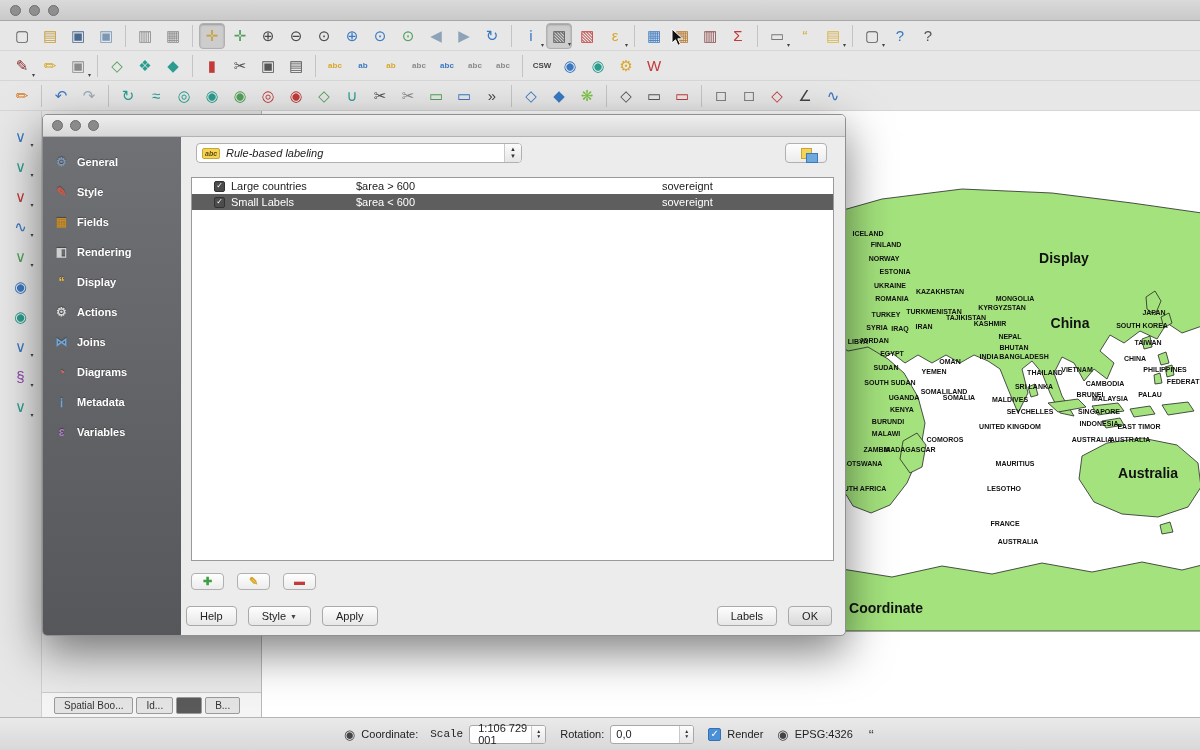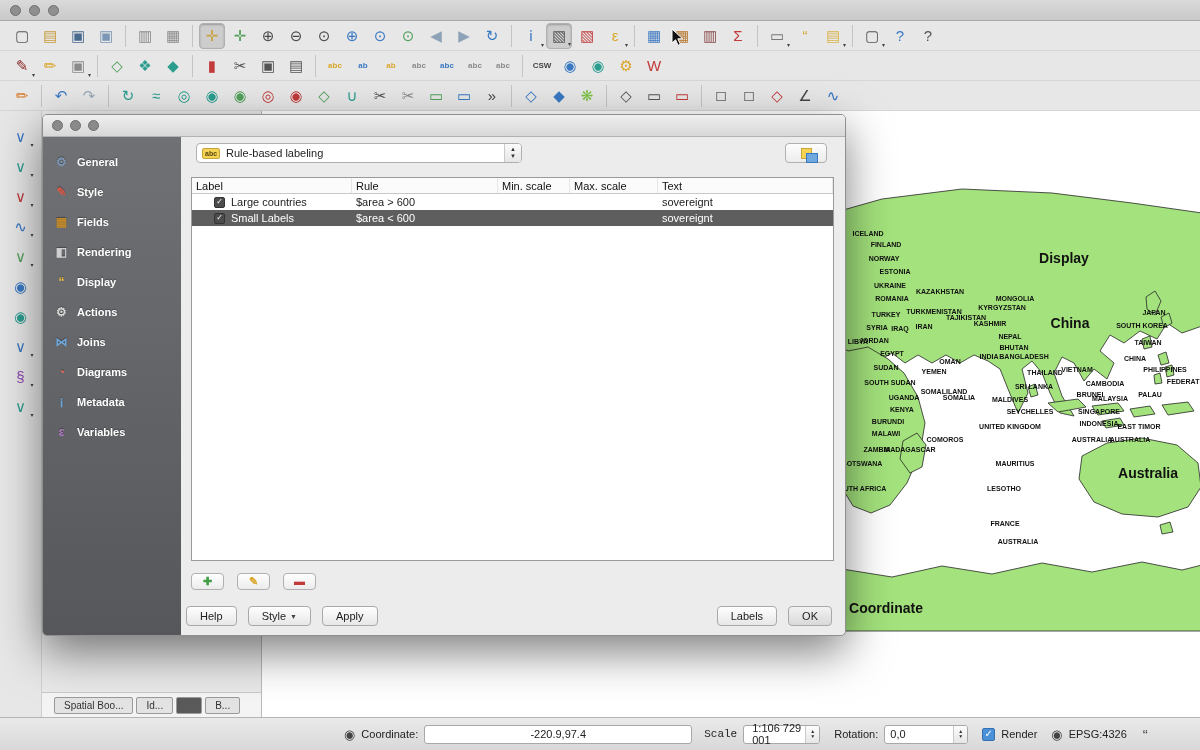--- a/index.html
+++ b/index.html
@@ -52,21 +52,21 @@
 .dlg-dot{width:11px;height:11px;border-radius:50%;background:#8a8a8a;border:1px solid #6d6d6d;}
 .dlg-title{position:absolute;left:0;right:0;text-align:center;font-size:11px;color:#333;}
 .dlg-title .ticon{color:#d9a62a;font-size:10px;margin-right:4px;}
 .dlg-body{display:flex;height:499px;}
 .dlg-sidebar{width:138px;background:linear-gradient(#707174,#56575a);padding-top:10px;flex:none;}
 .side-item{height:30px;display:flex;align-items:center;gap:7px;padding-left:10px;color:#fff;font-weight:bold;font-size:11px;text-shadow:0 -1px 1px rgba(0,0,0,.35);}
 .side-item.selected{background:#424346;box-shadow:inset 0 2px 4px rgba(0,0,0,.45);}
 .side-icon{width:17px;text-align:center;font-size:12px;flex:none;}
 .abc-badge{background:#f5d354;border:1px solid #c8a53a;border-radius:2px;color:#5a4a10;font-size:7px;font-weight:bold;padding:1px 2px;line-height:1;width:auto;}
 .dlg-content{flex:1;position:relative;}
-.dropdown{position:absolute;left:15px;top:6px;width:326px;height:20px;background:#fff;border:1px solid #b0b0b0;border-radius:4px;display:flex;align-items:center;padding-left:5px;gap:6px;font-size:11px;color:#222;}
+.dropdown{position:absolute;left:15px;top:6px;width:326px;height:20px;background:#fff;border:1px solid #b0b0b0;border-radius:4px;display:flex;align-items:center;padding-left:5px;gap:6px;font-size:11px;color:#222;font-style:italic;}
 .dd-stepper{margin-left:auto;width:17px;height:18px;border-left:1px solid #c9c9c9;display:flex;flex-direction:column;align-items:center;justify-content:center;font-size:6px;color:#333;background:linear-gradient(#fbfbfb,#e6e6e6);border-radius:0 3px 3px 0;line-height:1.1;}
 .rules-btn{position:absolute;right:18px;top:6px;width:42px;height:20px;background:linear-gradient(#fdfdfd,#ececec);border:1px solid #b0b0b0;border-radius:4px;display:flex;align-items:center;justify-content:center;}
 .rules-icon{width:11px;height:11px;background:#f5d354;border:1px solid #c8a53a;position:relative;}
 .rules-icon:after{content:"";position:absolute;left:4px;top:4px;width:10px;height:8px;background:#6fa8dc;border:1px solid #3a78c2;}
 .rule-table{position:absolute;left:10px;top:40px;width:643px;height:384px;background:#fff;border:1px solid #9a9a9a;font-size:11px;}
 .rt-header{display:grid;grid-template-columns:160px 146px 72px 88px 1fr;height:16px;border-bottom:1px solid #c9c9c9;align-items:stretch;background:#fbfbfb;}
 .rt-header .hcell{padding-left:4px;border-right:1px solid #e6e6e6;display:flex;align-items:center;color:#111;}
 .rt-row{display:grid;grid-template-columns:160px 146px 72px 88px 1fr;height:16px;align-items:center;}
 .rt-row.selected{background:#5e5e5e;color:#fff;}
 .rt-cell{padding-left:4px;overflow:hidden;white-space:nowrap;}
@@ -504,23 +504,20 @@
         <div class="map-label-small" style="left: 742px; top: 377px;">LESOTHO</div>
         <div class="map-label-small" style="left: 743px; top: 412px;">FRANCE</div>
         <div class="map-label-small" style="left: 756px; top: 430px;">AUSTRALIA</div>
       </div>
   </div>
 </div>
 
 <div class="statusbar">
   <span class="sb-icon">◉</span>
   <span>Coordinate:</span>
-  <div class="sb-field sb-coord">
-    <span>-220.9,97.4</span>
-  </div>
   <span style="margin-left:6px;font-family:Liberation Mono, monospace;">Scale</span>
   <div class="sb-field sb-combo">
     <span>1:106 729 001</span>
     <span class="sb-stepper">▲<br>▼</span>
   </div>
   <span style="margin-left:8px;">Rotation:</span>
   <div class="sb-field sb-spin">
     <span>0,0</span>
     <span class="sb-stepper">▲<br>▼</span>
   </div>
@@ -585,27 +582,20 @@
     <div class="dlg-content">
       <div class="dropdown">
         <span class="abc-badge">abc</span>
         <span>Rule-based labeling</span>
         <span class="dd-stepper">▲<br>▼</span>
       </div>
       <div class="rules-btn">
         <span class="rules-icon"></span>
       </div>
       <div class="rule-table">
-        <div class="rt-header" id="rtHeader">
-            <span class="hcell">Label</span>
-            <span class="hcell">Rule</span>
-            <span class="hcell">Min. scale</span>
-            <span class="hcell">Max. scale</span>
-            <span class="hcell">Text</span>
-          </div>
         <div id="rtBody">
             <div class="rt-row">
               <div class="rt-cell first">
                 <span class="rt-check">✓</span>
                 <span>Large countries</span>
               </div>
               <div class="rt-cell">$area &gt; 600</div>
               <div class="rt-cell"></div>
               <div class="rt-cell"></div>
               <div class="rt-cell">sovereignt</div>

